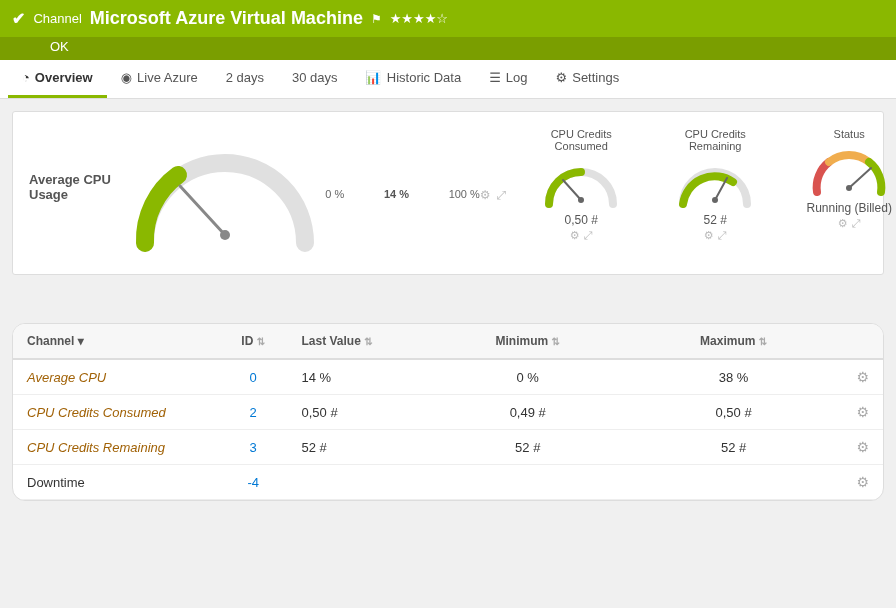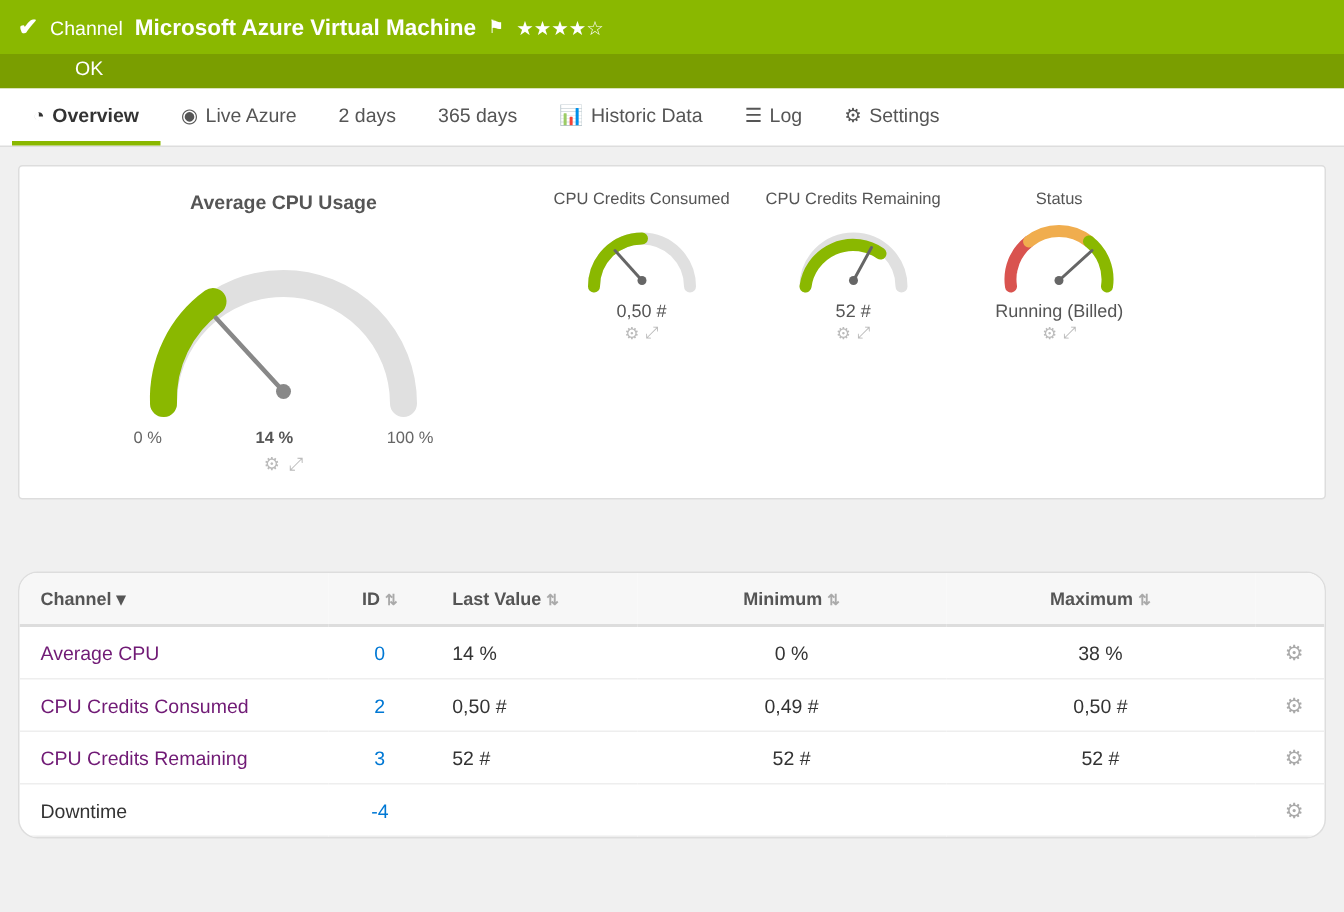--- a/index.html
+++ b/index.html
@@ -8,21 +8,21 @@
     
     .header {
       background: #8ab800;
       color: white;
       padding: 8px 12px;
       display: flex;
       align-items: center;
       gap: 8px;
     }
     .header-check { font-size: 16px; font-weight: bold; }
-    .header-title { font-size: 15px; font-weight: bold; }
+    .header-title { font-size: 18px; font-weight: bold; }
     .header-stars { color: #fff; font-size: 13px; }
 
     
     .nav-tabs {
       background: #fff;
       border-bottom: 1px solid #ddd;
       display: flex;
       align-items: center;
       padding: 0 8px;
     }
@@ -59,21 +59,21 @@
       font-size: 13px;
       font-weight: bold;
       color: #555;
       margin-bottom: 12px;
     }
 
     
     .big-gauge-container {
       flex: 0 0 320px;
       display: flex;
-      flex-direction: column;
+      flex-direction: row;
       align-items: center;
       position: relative;
     }
 
     .big-gauge-svg {
       width: 200px;
       height: 130px;
     }
 
     .big-gauge-labels {
@@ -160,22 +160,23 @@
       border-bottom: 1px solid #eee;
     }
 
     tbody td {
       padding: 9px 14px;
       font-size: 13px;
       color: #333;
     }
 
     .td-link {
-      color: #701a75;
+      color: #a16207;
       cursor: pointer;
+      font-style: italic;
     }
 
     .td-number {
       color: #0078d4;
     }
 
     .td-center { text-align: center; }
 
     .td-gear {
       text-align: right;
@@ -213,21 +214,21 @@
     <span>Overview</span>
   </div>
   <div class="nav-tab">
     <span>◉</span>
     <span>Live Azure</span>
   </div>
   <div class="nav-tab">
     <span>2  days</span>
   </div>
   <div class="nav-tab">
-    <span>365 days</span>
+    <span>30  days</span>
   </div>
   <div class="nav-tab">
     <span>📊</span>
     <span>Historic Data</span>
   </div>
   <div class="nav-tab">
     <span>☰</span>
     <span>Log</span>
   </div>
   <div class="nav-tab">

